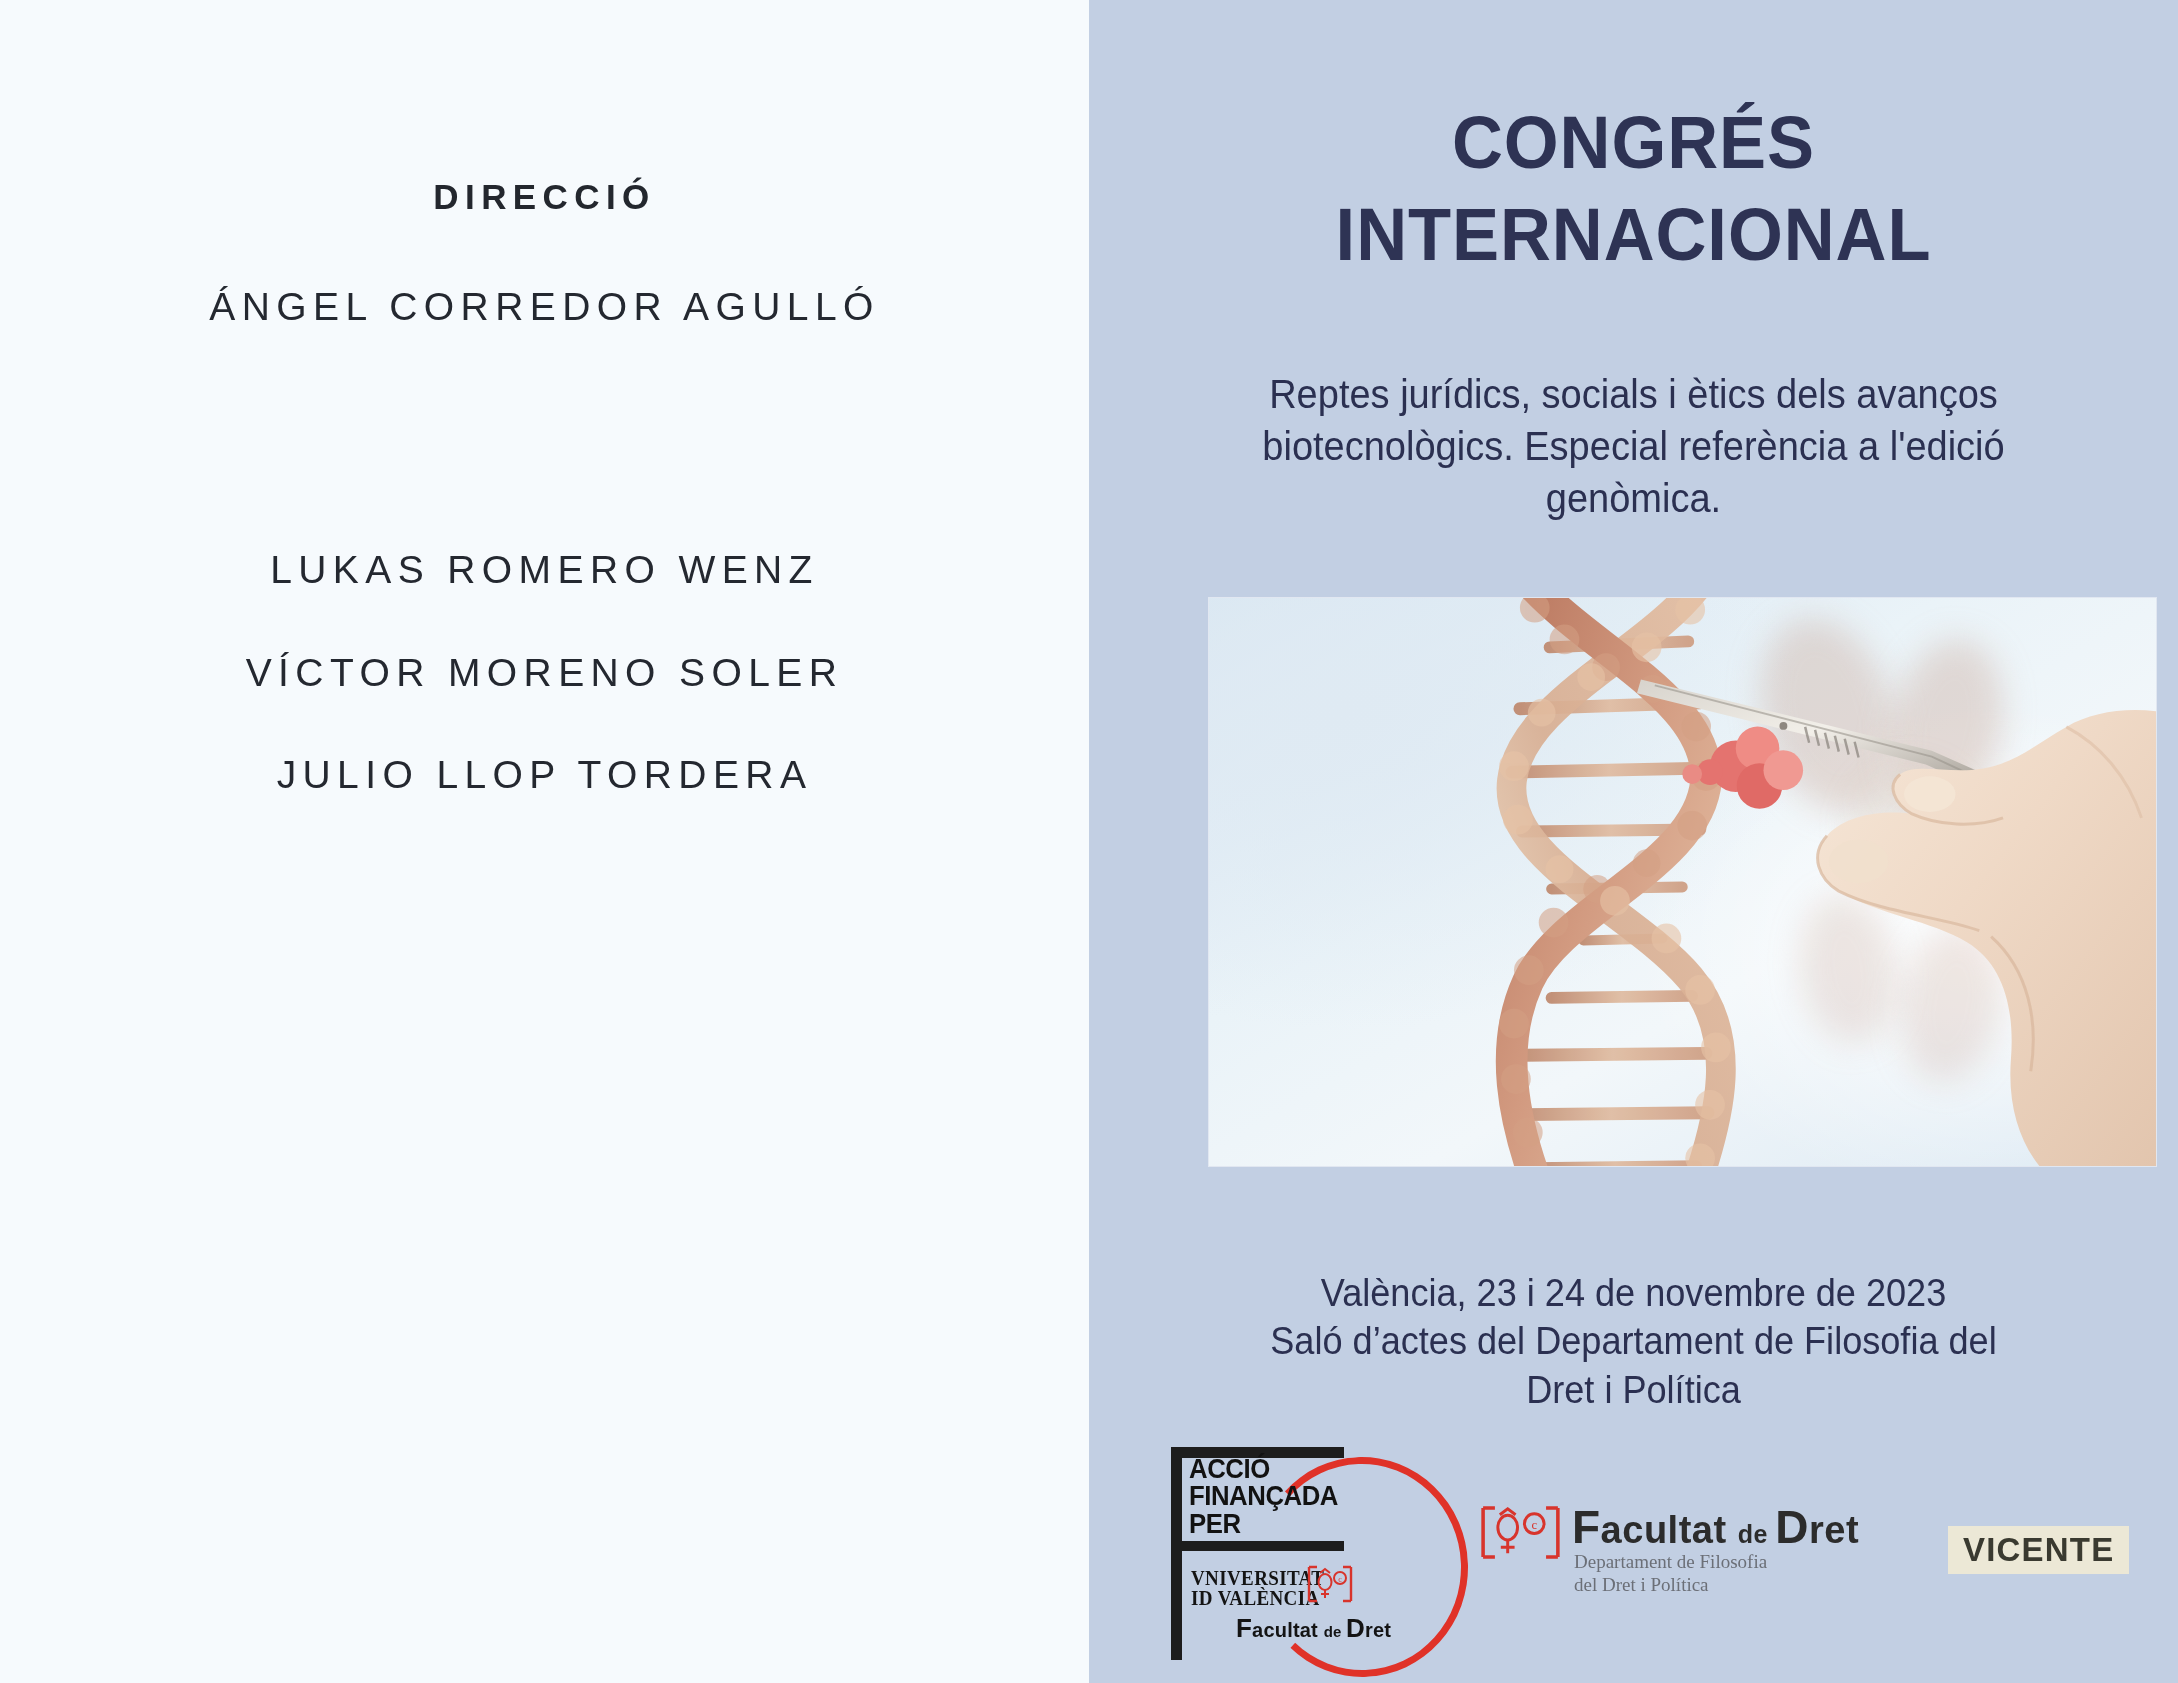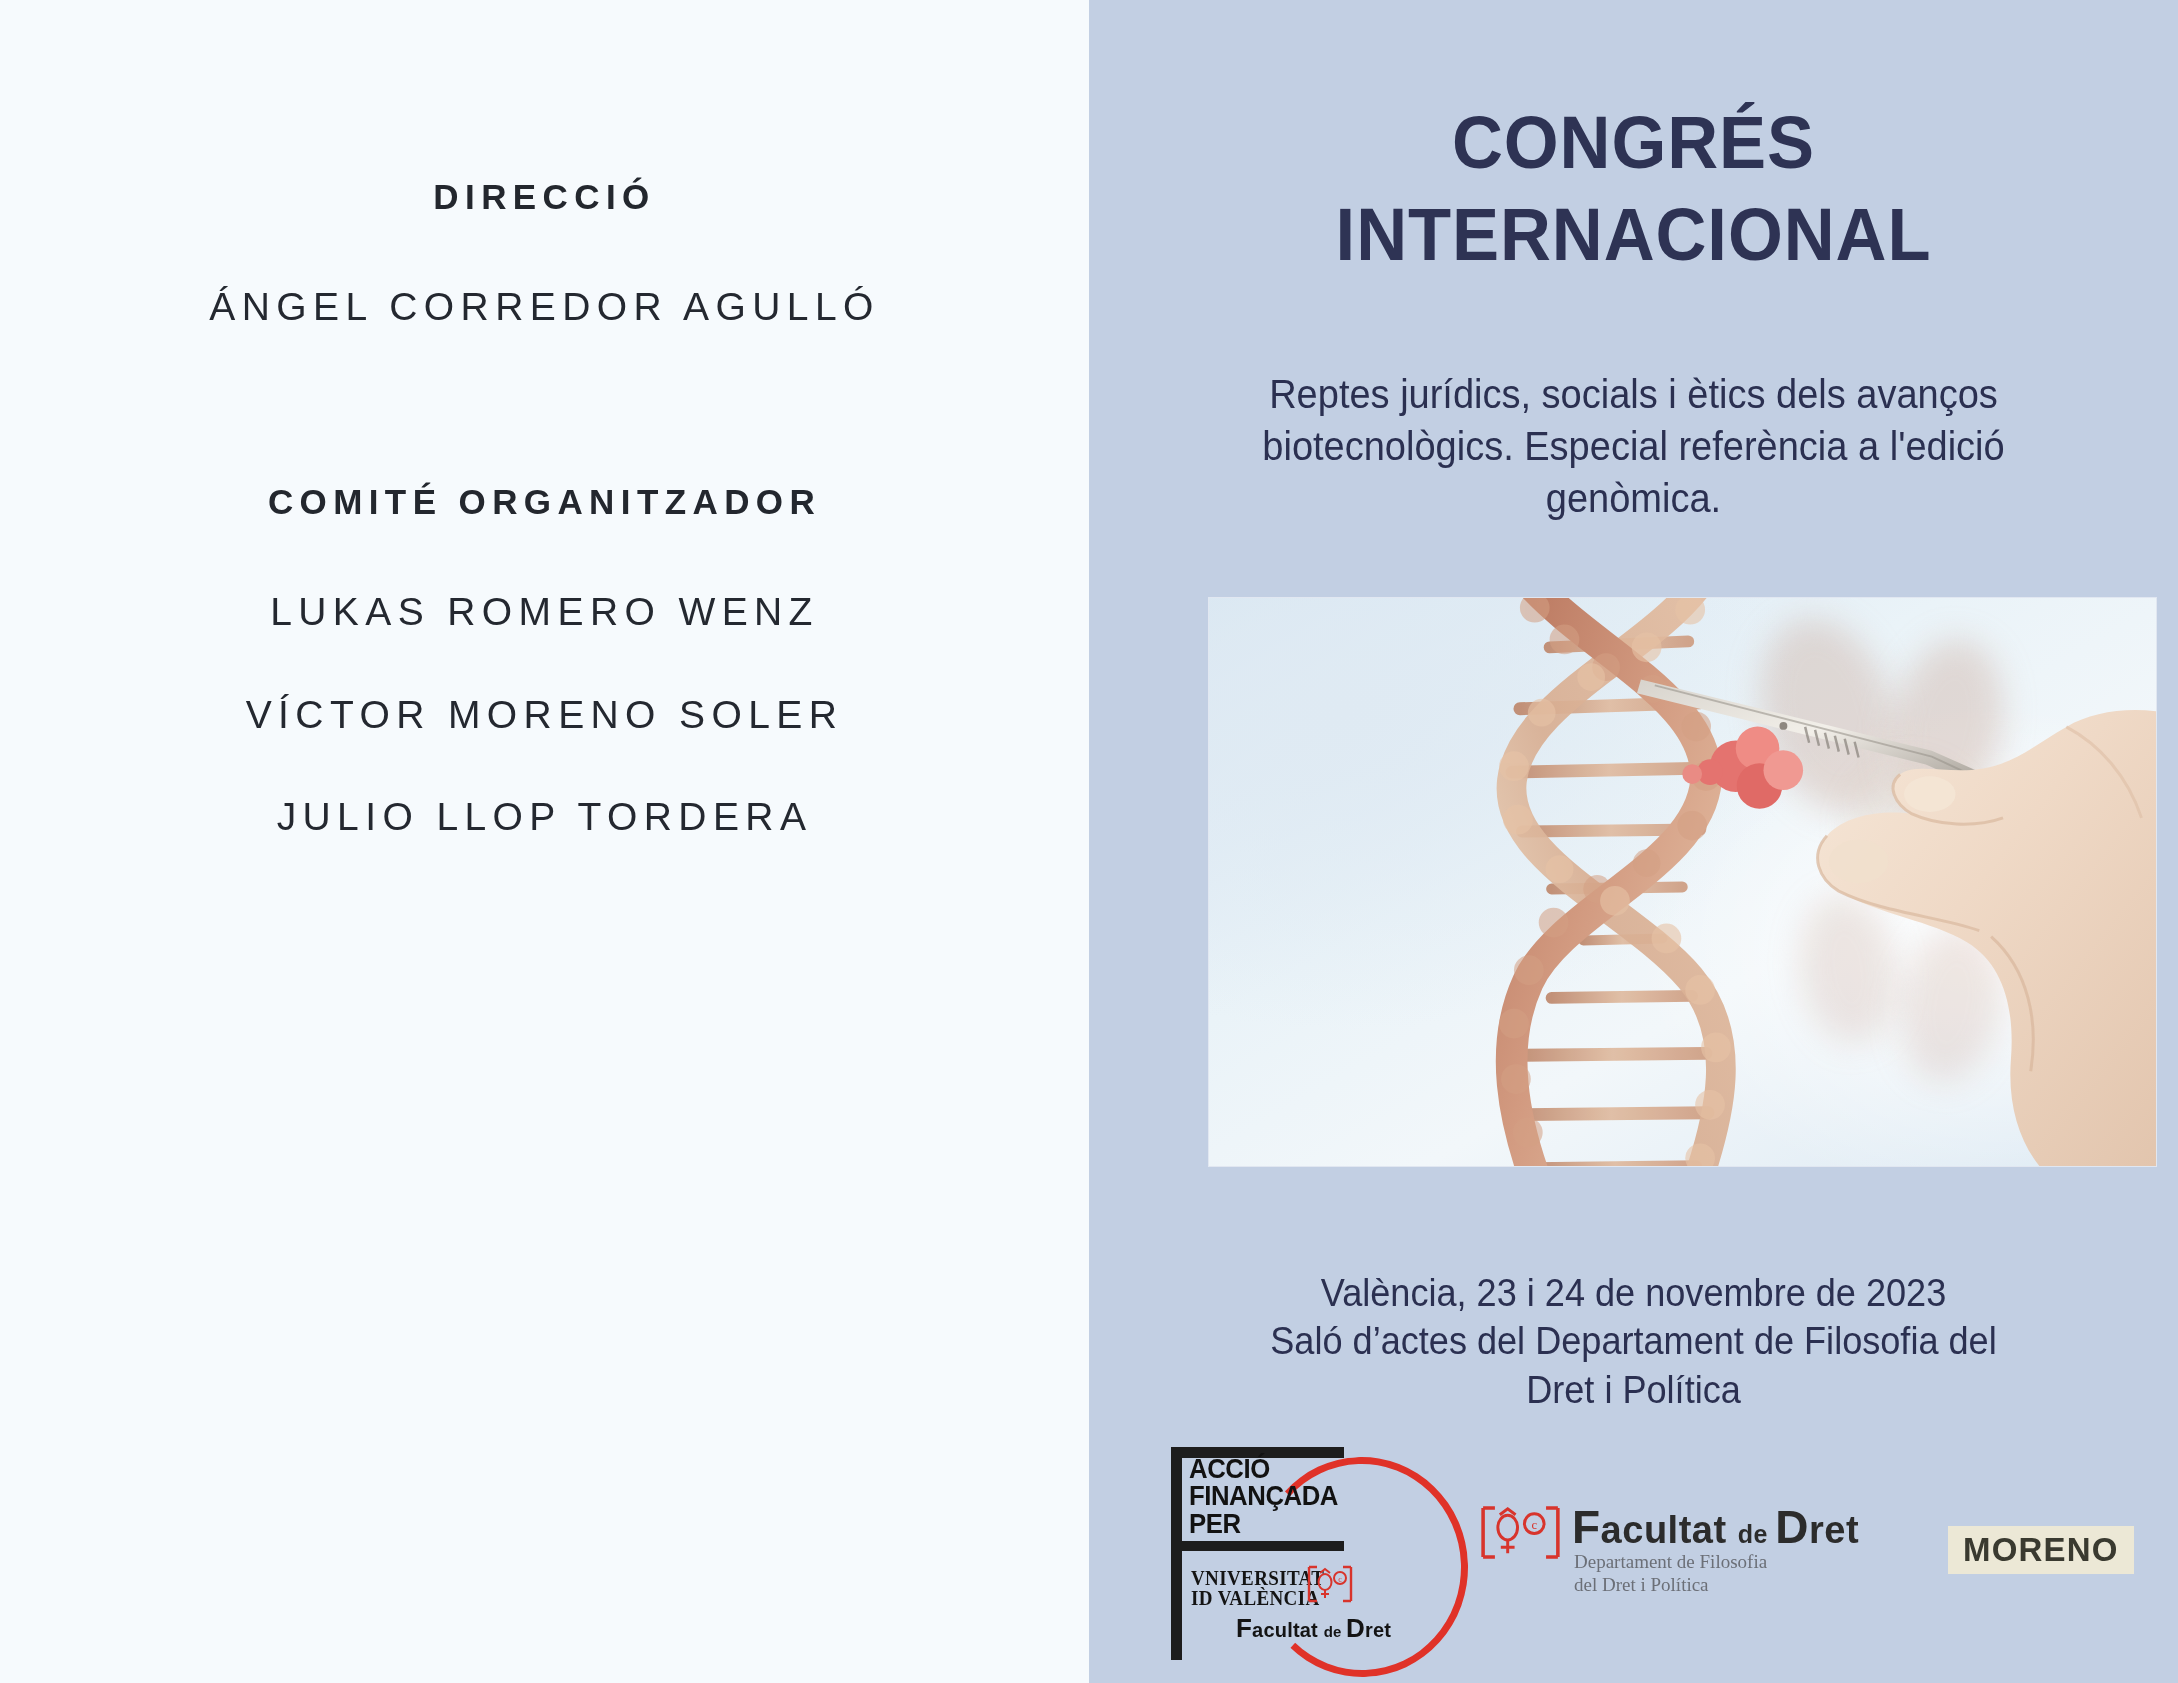--- a/index.html
+++ b/index.html
@@ -326,21 +326,20 @@
         <div class="sp-after-heading"></div>
         <div class="person">ÁNGEL CORREDOR AGULLÓ</div>
       </div>
 
       <div class="sp-between-groups"></div>
 
 
       <div class="sp-between-groups"></div>
 
       <div class="credit-group">
-        <div class="group-heading">COMITÉ ORGANITZADOR</div>
         <div class="sp-after-heading"></div>
         <div class="person">LUKAS ROMERO WENZ</div>
         <div class="sp-between-people"></div>
         <div class="person">VÍCTOR MORENO SOLER</div>
         <div class="sp-between-people"></div>
         <div class="person">JULIO LLOP TORDERA</div>
       </div>
 
     </div>
   </div>
@@ -530,18 +529,18 @@
         <circle cx="60" cy="22" r="10" fill="none" stroke="#d8342c" stroke-width="3"></circle>
         <text x="60" y="27" font-size="13" text-anchor="middle" fill="#d8342c" font-family="Liberation Serif, serif">c</text>
       </svg>
       <div class="fac-title"><span class="cap">F</span><span>acultat </span><span class="de">de </span><span class="cap">D</span><span>ret</span></div>
       <div class="fac-sub">
         <div>Departament de Filosofia</div>
         <div>del Dret i Política</div>
       </div>
     </div>
 
-    <div class="logo-derglo">MORENO</div>
+    <div class="logo-derglo">VICENTE</div>
 
   </div>
 
 </div>
 
 
 </body></html>

